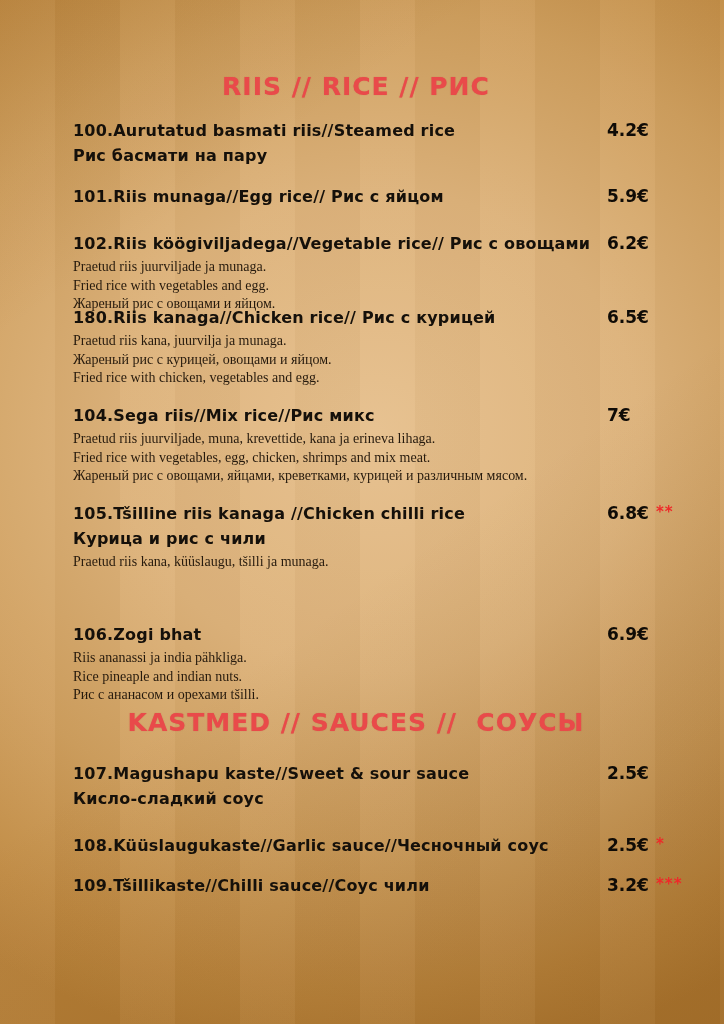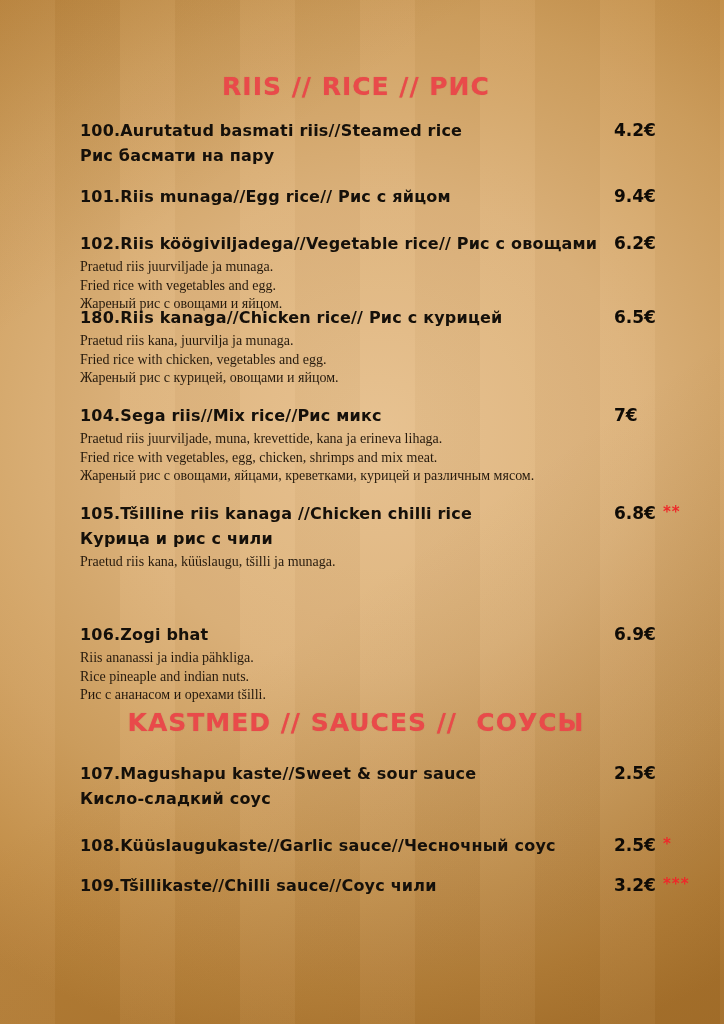--- a/index.html
+++ b/index.html
@@ -16,21 +16,21 @@
       linear-gradient(145deg, rgba(140,85,15,0.18) 0%, rgba(140,85,15,0) 22%, rgba(140,85,15,0) 55%, rgba(120,70,10,0.30) 100%),
       radial-gradient(ellipse 95% 62% at 52% 42%, #e6c08d 0%, #ddb27a 38%, #cf9f5e 66%, #c08a42 88%, #b67f37 100%);
   }
   .heading{
     position:absolute;left:0;width:712px;text-align:center;
     font-weight:bold;font-size:25px;letter-spacing:1px;
     color:#e94a4a;
     text-shadow:0 0 1px rgba(180,40,40,0.35);
     white-space:pre;
   }
-  .item{position:absolute;left:12px;width:636px;}
+  .item{position:absolute;left:5px;width:636px;}
   .title{
     margin-left:68px;width:520px;
     font-weight:bold;font-size:16px;line-height:25px;
     color:#15100a;letter-spacing:0.2px;
     white-space:nowrap;
   }
   .desc{margin-left:68px;margin-top:2px;width:540px;}
   .desc div{
     font-family:"Liberation Serif","DejaVu Serif",serif;
     font-size:14px;line-height:18.5px;color:#261a0d;
@@ -54,39 +54,39 @@
   <div class="heading" style="top:72px">RIIS // RICE // РИС</div>
 
   <div class="item" style="top:118px">
     <div class="title">100.Aurutatud basmati riis//Steamed rice</div>
     <div class="title">Рис басмати на пару</div>
     <div class="price"><span>4.2€</span><span class="stars"></span></div>
   </div>
 
   <div class="item" style="top:184px">
     <div class="title">101.Riis munaga//Egg rice// Рис с яйцом</div>
-    <div class="price"><span>9.4€</span><span class="stars"></span></div>
+    <div class="price"><span>5.9€</span><span class="stars"></span></div>
   </div>
 
   <div class="item" style="top:231px">
     <div class="title">102.Riis köögiviljadega//Vegetable rice// Рис с овощами</div>
     <div class="desc">
       <div>Praetud riis juurviljade ja munaga.</div>
       <div>Fried rice with vegetables and egg.</div>
       <div>Жареный рис с овощами и яйцом.</div>
     </div>
     <div class="price"><span>6.2€</span><span class="stars"></span></div>
   </div>
 
   <div class="item" style="top:305px">
     <div class="title">180.Riis kanaga//Chicken rice// Рис с курицей</div>
     <div class="desc">
       <div>Praetud riis kana, juurvilja ja munaga.</div>
+      <div>Жареный рис с курицей, овощами и яйцом.</div>
       <div>Fried rice with chicken, vegetables and egg.</div>
-      <div>Жареный рис с курицей, овощами и яйцом.</div>
     </div>
     <div class="price"><span>6.5€</span><span class="stars"></span></div>
   </div>
 
   <div class="item" style="top:403px">
     <div class="title">104.Sega riis//Mix rice//Рис микс</div>
     <div class="desc">
       <div>Praetud riis juurviljade, muna, krevettide, kana ja erineva lihaga.</div>
       <div>Fried rice with vegetables, egg, chicken, shrimps and mix meat.</div>
       <div>Жареный рис с овощами, яйцами, креветками, курицей и различным мясом.</div>

